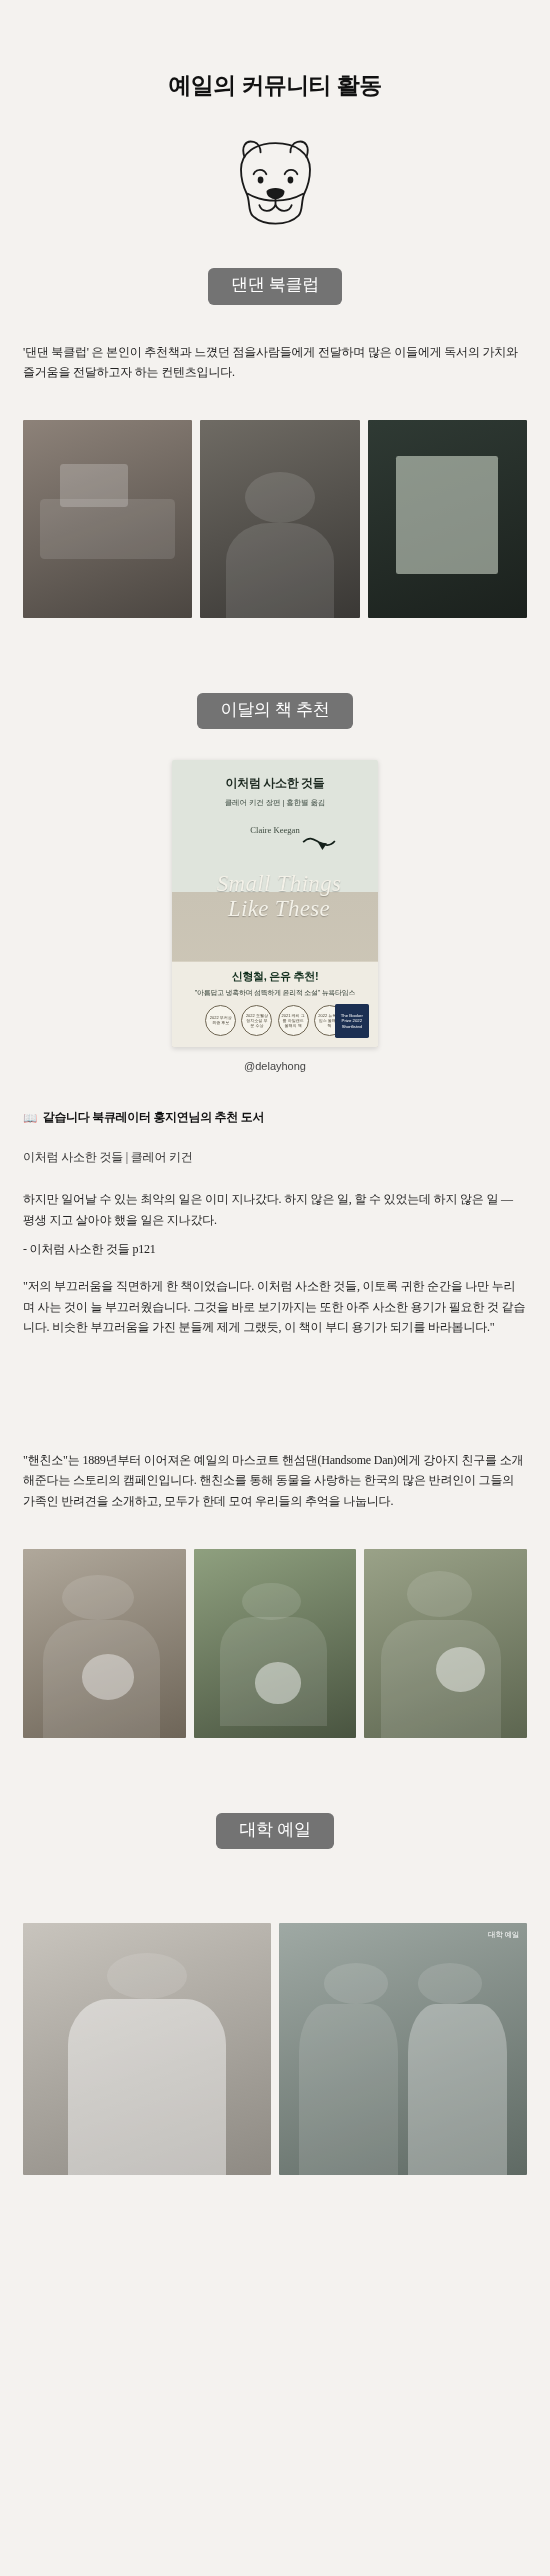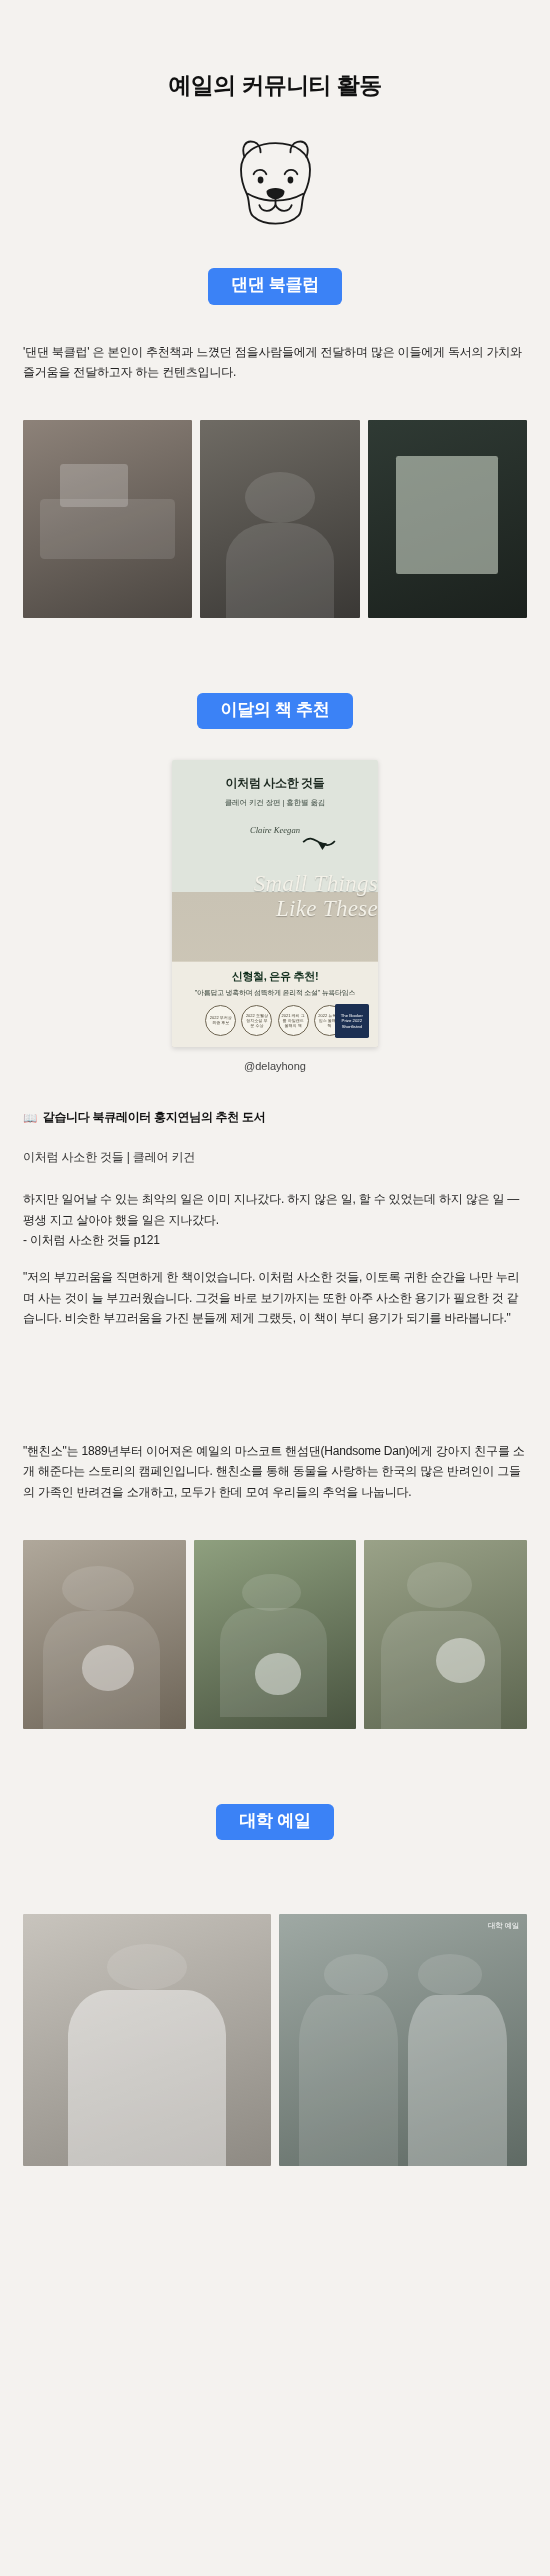--- a/index.html
+++ b/index.html
@@ -16,20 +16,21 @@
   .page {
     width: 550px;
     min-height: 2576px;
     background: #f4f2ef;
     position: relative;
     padding: 0;
   }
   .inner {
     width: 504px;
     margin: 0 auto;
+    font-family: Liberation Serif, serif;
   }
 
   
   .main-title {
     text-align: center;
     font-size: 23px;
     font-weight: 700;
     letter-spacing: -0.6px;
     padding-top: 55px;
     color: #111;
@@ -46,24 +47,24 @@
     width: 115px;
     height: 107px;
   }
 
   
   .pill-wrap {
     display: flex;
     justify-content: center;
   }
   .pill {
-    background: #3b82f6;
+    background: #737373;
     color: #ffffff;
     font-size: 17px;
-    font-weight: 700;
+    font-weight: 400;
     letter-spacing: -0.3px;
     padding: 8px 23px 9.7px;
     border-radius: 5.7px;
     line-height: 1.1;
     display: inline-block;
   }
 
   
   .para {
     font-size: 12px;
@@ -125,21 +126,20 @@
   }
   .bc-author {
     margin-top: 5.7px;
     font-size: 7.5px;
     color: #3c4a40;
     letter-spacing: -0.1px;
   }
   .bc-author-en {
     margin-top: 17px;
     font-family: "Liberation Serif", serif;
-    font-style: italic;
     font-size: 8.6px;
     color: #3d4a3f;
   }
   .bc-bird {
     position: absolute;
     right: 42px;
     top: 73px;
     width: 34px;
     height: 19.5px;
   }
@@ -147,21 +147,20 @@
     position: absolute;
     left: 8px; right: 0;
     top: 112px;
     font-family: "Liberation Serif", serif;
     font-style: italic;
     font-size: 23px;
     line-height: 1.06;
     color: #f3f1e8;
     text-shadow: 0 0.6px 1.1px rgba(0,0,0,0.25);
     letter-spacing: 0.3px;
-    text-align: right;
   }
   .bc-band {
     position: absolute;
     left: 0; right: 0;
     bottom: 0;
     height: 86px;
     background: #efece3;
     border-top: 0.6px solid #d8d2c4;
     padding-top: 6.9px;
   }
@@ -366,21 +365,21 @@
   <div class="inner">
     <div class="rec-head">
       <span class="book-emoji">📖</span>
       <span>같습니다 북큐레이터 홍지연님의 추천 도서</span>
     </div>
     <div class="rec-sub">이처럼 사소한 것들 | 클레어 키건</div>
 
     <div class="sec-gap-s"></div>
 
     <p class="para">하지만 일어날 수 있는 최악의 일은 이미 지나갔다. 하지 않은 일, 할 수 있었는데 하지 않은 일 — 평생 지고 살아야 했을 일은 지나갔다.</p>
-    <p class="para" style="margin-top:0">- 이처럼 사소한 것들 p121</p>
+    <p class="para" style="margin-top:9px">- 이처럼 사소한 것들 p121</p>
 
     <div class="sec-gap-xs"></div>
 
     <p class="para quote">"저의 부끄러움을 직면하게 한 책이었습니다. 이처럼 사소한 것들, 이토록 귀한 순간을 나만 누리며 사는 것이 늘 부끄러웠습니다. 그것을 바로 보기까지는 또한 아주 사소한 용기가 필요한 것 같습니다. 비슷한 부끄러움을 가진 분들께 제게 그랬듯, 이 책이 부디 용기가 되기를 바라봅니다."</p>
   </div>
 
   <div class="sec-gap-l"></div>
 
 
   <div class="sec-gap-m"></div>

